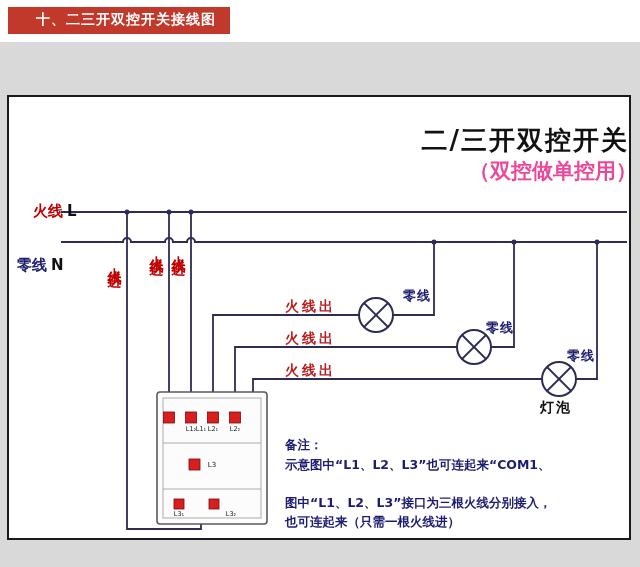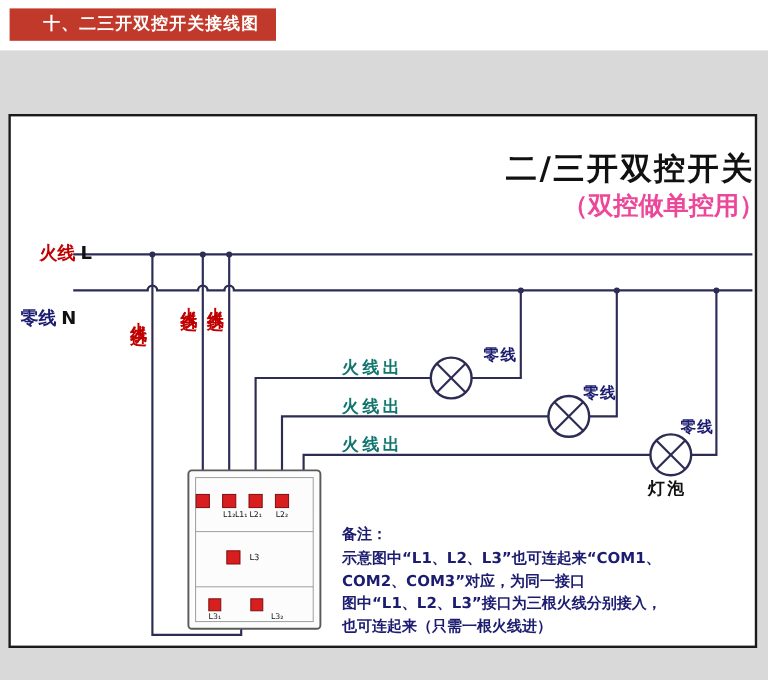--- a/index.html
+++ b/index.html
@@ -25,21 +25,21 @@
   .title1{left:0;width:620px;top:26px;text-align:right;font-size:26px;font-weight:bold;color:#111;letter-spacing:2px;}
   .title2{left:0;width:628px;top:60px;text-align:right;font-size:21px;font-weight:bold;color:#ec4899;}
   .wire-label{font-size:15px;font-weight:bold;}
   .cn-live{color:#c00000;}
   .cn-neutral{color:#1c1c70;}
   .letter{color:#111;font-weight:bold;margin-left:4px;}
   .vlabel{
     writing-mode:vertical-rl;text-orientation:upright;
     color:#c00000;font-size:14px;font-weight:bold;letter-spacing:3px;
   }
-  .hlabel{color:#0f766e;font-size:14px;font-weight:bold;letter-spacing:3px;}
+  .hlabel{color:#b91c1c;font-size:14px;font-weight:bold;letter-spacing:3px;}
   .nlabel{color:#1c1c70;font-size:13px;font-weight:bold;letter-spacing:1px;}
   .bulb{color:#111;font-size:14px;font-weight:bold;letter-spacing:2px;font-family:Liberation Serif, serif;}
   .note{color:#1c1c70;font-size:12.5px;font-weight:bold;}
   .tlabel{color:#111;font-size:6.5px;text-align:center;width:20px;}
 </style>
 </head>
 <body>
 
 <div class="header">
   <div class="badge">十、二三开双控开关接线图</div>
@@ -137,17 +137,16 @@
   <div class="abs tlabel" style="left:150px;top:328px;padding-left:32px;">L1₁</div>
   <div class="abs tlabel" style="left:172px;top:328px;">L1₂</div>
   <div class="abs tlabel" style="left:194px;top:328px;">L2₁</div>
   <div class="abs tlabel" style="left:216px;top:328px;">L2₂</div>
   <div class="abs tlabel" style="left:193px;top:364px;font-size:7px;">L3</div>
   <div class="abs tlabel" style="left:160px;top:413px;">L3₁</div>
   <div class="abs tlabel" style="left:212px;top:413px;">L3₂</div>
 
   <div class="abs note" style="left:276px;top:340px;">备注：</div>
   <div class="abs note" style="left:276px;top:360px;">示意图中“L1、L2、L3”也可连起来“COM1、</div>
-  <div class="abs note" style="left:276px;top:379px;">COM2、COM3”对应，为同一接口</div>
   <div class="abs note" style="left:276px;top:398px;">图中“L1、L2、L3”接口为三根火线分别接入，</div>
   <div class="abs note" style="left:276px;top:417px;">也可连起来（只需一根火线进）</div>
 
 </div>
 
 </body></html>

